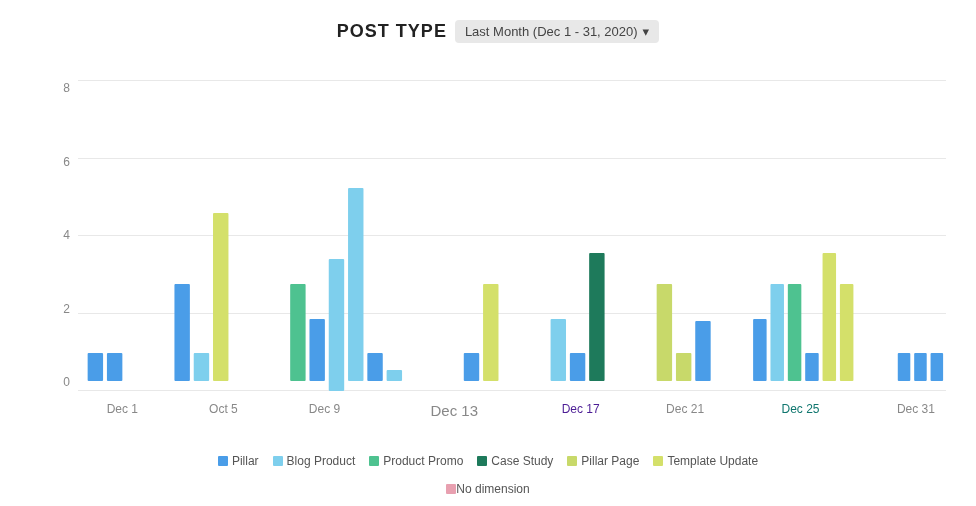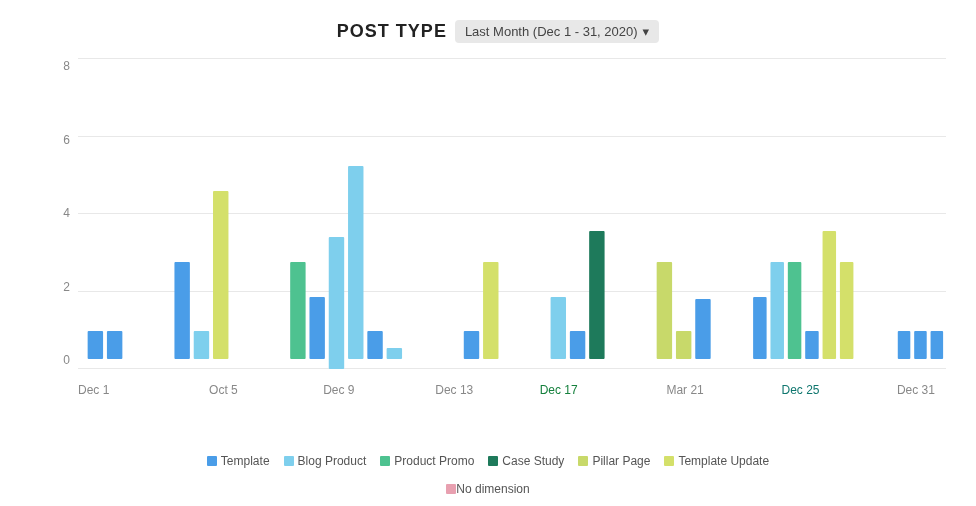--- a/index.html
+++ b/index.html
@@ -11,21 +11,21 @@
       overflow: hidden;
     }
     .chart-container {
       width: 976px;
       height: 506px;
       position: relative;
       padding: 20px 30px 80px 50px;
     }
     .header {
       text-align: center;
-      margin-bottom: 16px;
+      margin-bottom: 38px;
       display: flex;
       align-items: center;
       justify-content: center;
       gap: 8px;
     }
     .header-title {
       font-size: 18px;
       font-weight: 700;
       letter-spacing: 1px;
       color: #222;
@@ -178,36 +178,36 @@
         <rect x="772" y="172" width="14" height="128" fill="#d4e06a" rx="1"></rect>
         <rect x="790" y="203" width="14" height="97" fill="#d4e06a" rx="1"></rect>
 
         <rect x="850" y="272" width="13" height="28" fill="#4a9de8" rx="1"></rect>
         <rect x="867" y="272" width="13" height="28" fill="#4a9de8" rx="1"></rect>
         <rect x="884" y="272" width="13" height="28" fill="#4a9de8" rx="1"></rect>
       </svg>
     </div>
 
     <div style="position: absolute; bottom: -28px; left: 28px; right: 0; display: flex; justify-content: space-between;">
-      <span style="font-size:12px;color:#888;text-align:left;width:60px;">Dec 1</span>
+      <span style="font-size:12px;color:#888;text-align:right;width:60px;">Dec 1</span>
       <span style="font-size:12px;color:#888;text-align:center;width:60px;">Oct 5</span>
-      <span style="font-size:12px;color:#888;text-align:center;width:60px;">Dec 9</span>
-      <span style="font-size:12px;color:#888;text-align:center;width:60px;">Dec 13</span>
-      <span style="font-size:12px;color:#15803d;text-align:left;width:60px;">Dec 17</span>
-      <span style="font-size:12px;color:#888;text-align:center;width:60px;">Mar 21</span>
+      <span style="font-size:12px;color:#888;width:60px;">Dec 9</span>
+      <span style="font-size:15px;color:#888;text-align:center;width:60px;">Dec 13</span>
+      <span style="font-size:12px;color:#4c1d95;text-align:right;width:60px;">Dec 17</span>
+      <span style="font-size:12px;color:#888;text-align:center;width:60px;">Dec 21</span>
       <span style="font-size:12px;color:#0f766e;text-align:center;width:60px;">Dec 25</span>
       <span style="font-size:12px;color:#888;text-align:center;width:60px;">Dec 31</span>
     </div>
 
   </div>
 
   <div class="legend">
     <div class="legend-item">
       <span class="legend-swatch" style="background:#4a9de8;"></span>
-      <span class="legend-label">Template</span>
+      <span class="legend-label">Pillar</span>
     </div>
     <div class="legend-item">
       <span class="legend-swatch" style="background:#7ecfed;"></span>
       <span class="legend-label">Blog Product</span>
     </div>
     <div class="legend-item">
       <span class="legend-swatch" style="background:#4ec290;"></span>
       <span class="legend-label">Product Promo</span>
     </div>
     <div class="legend-item">

